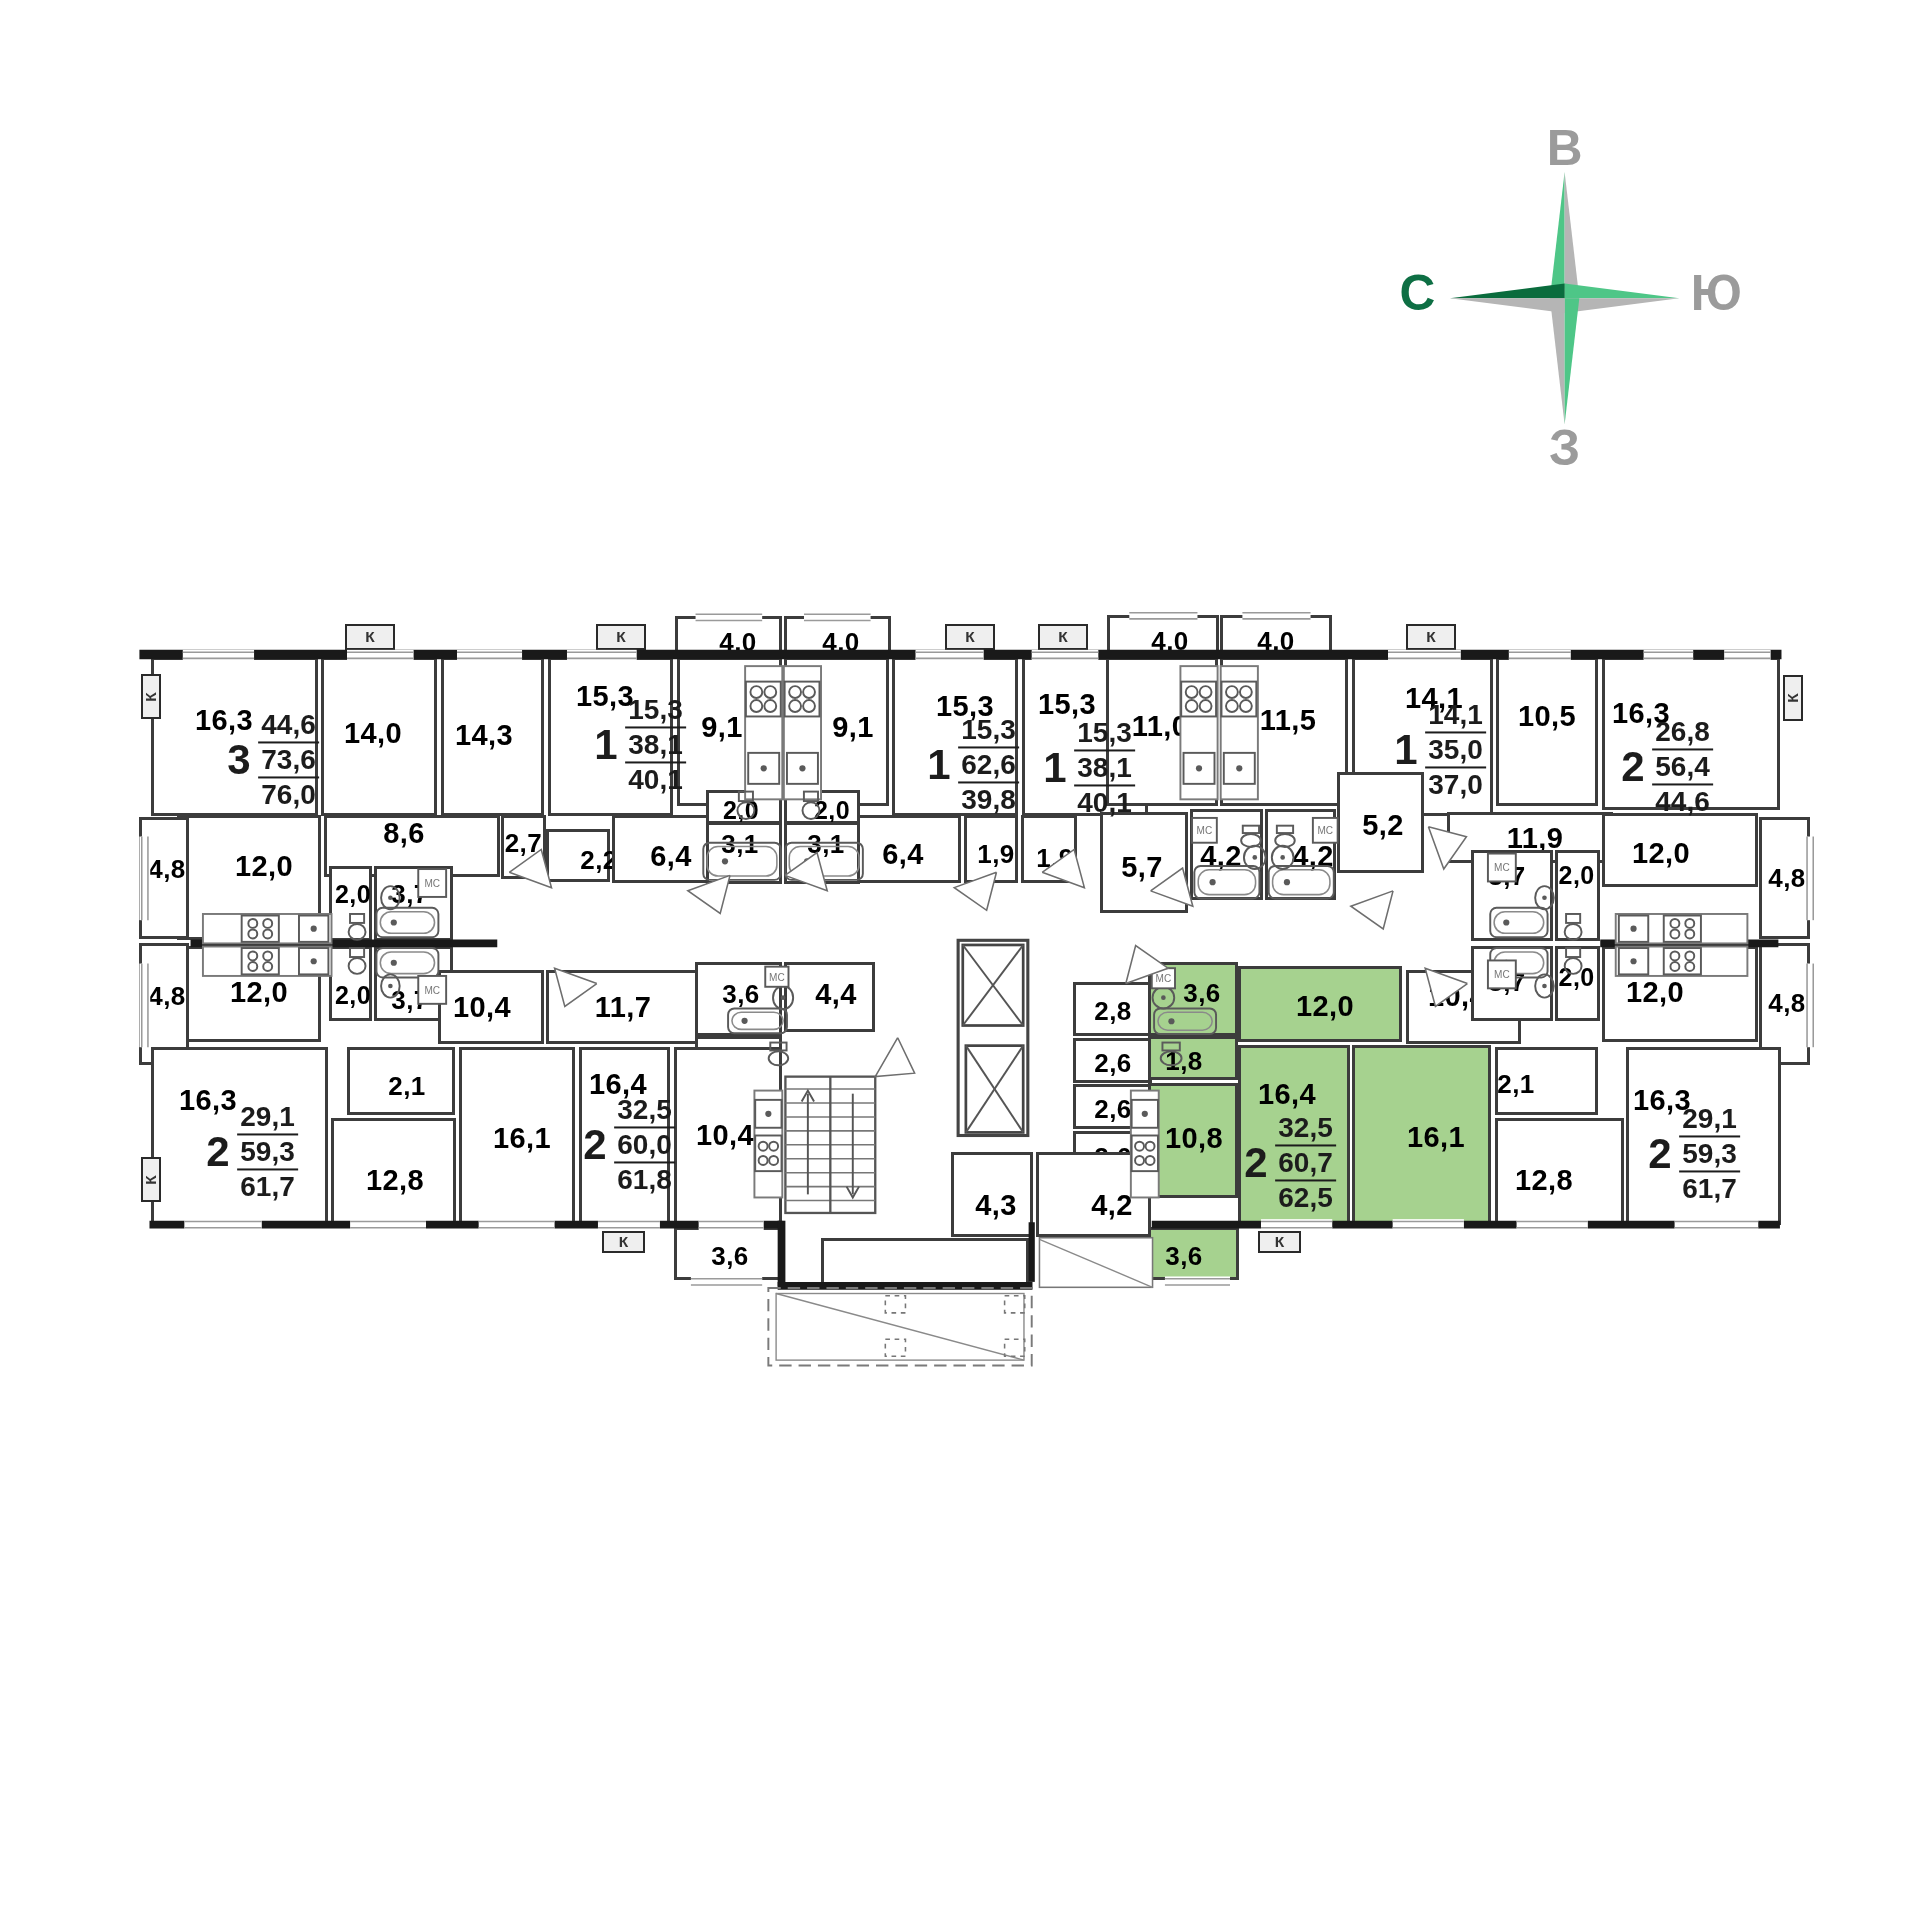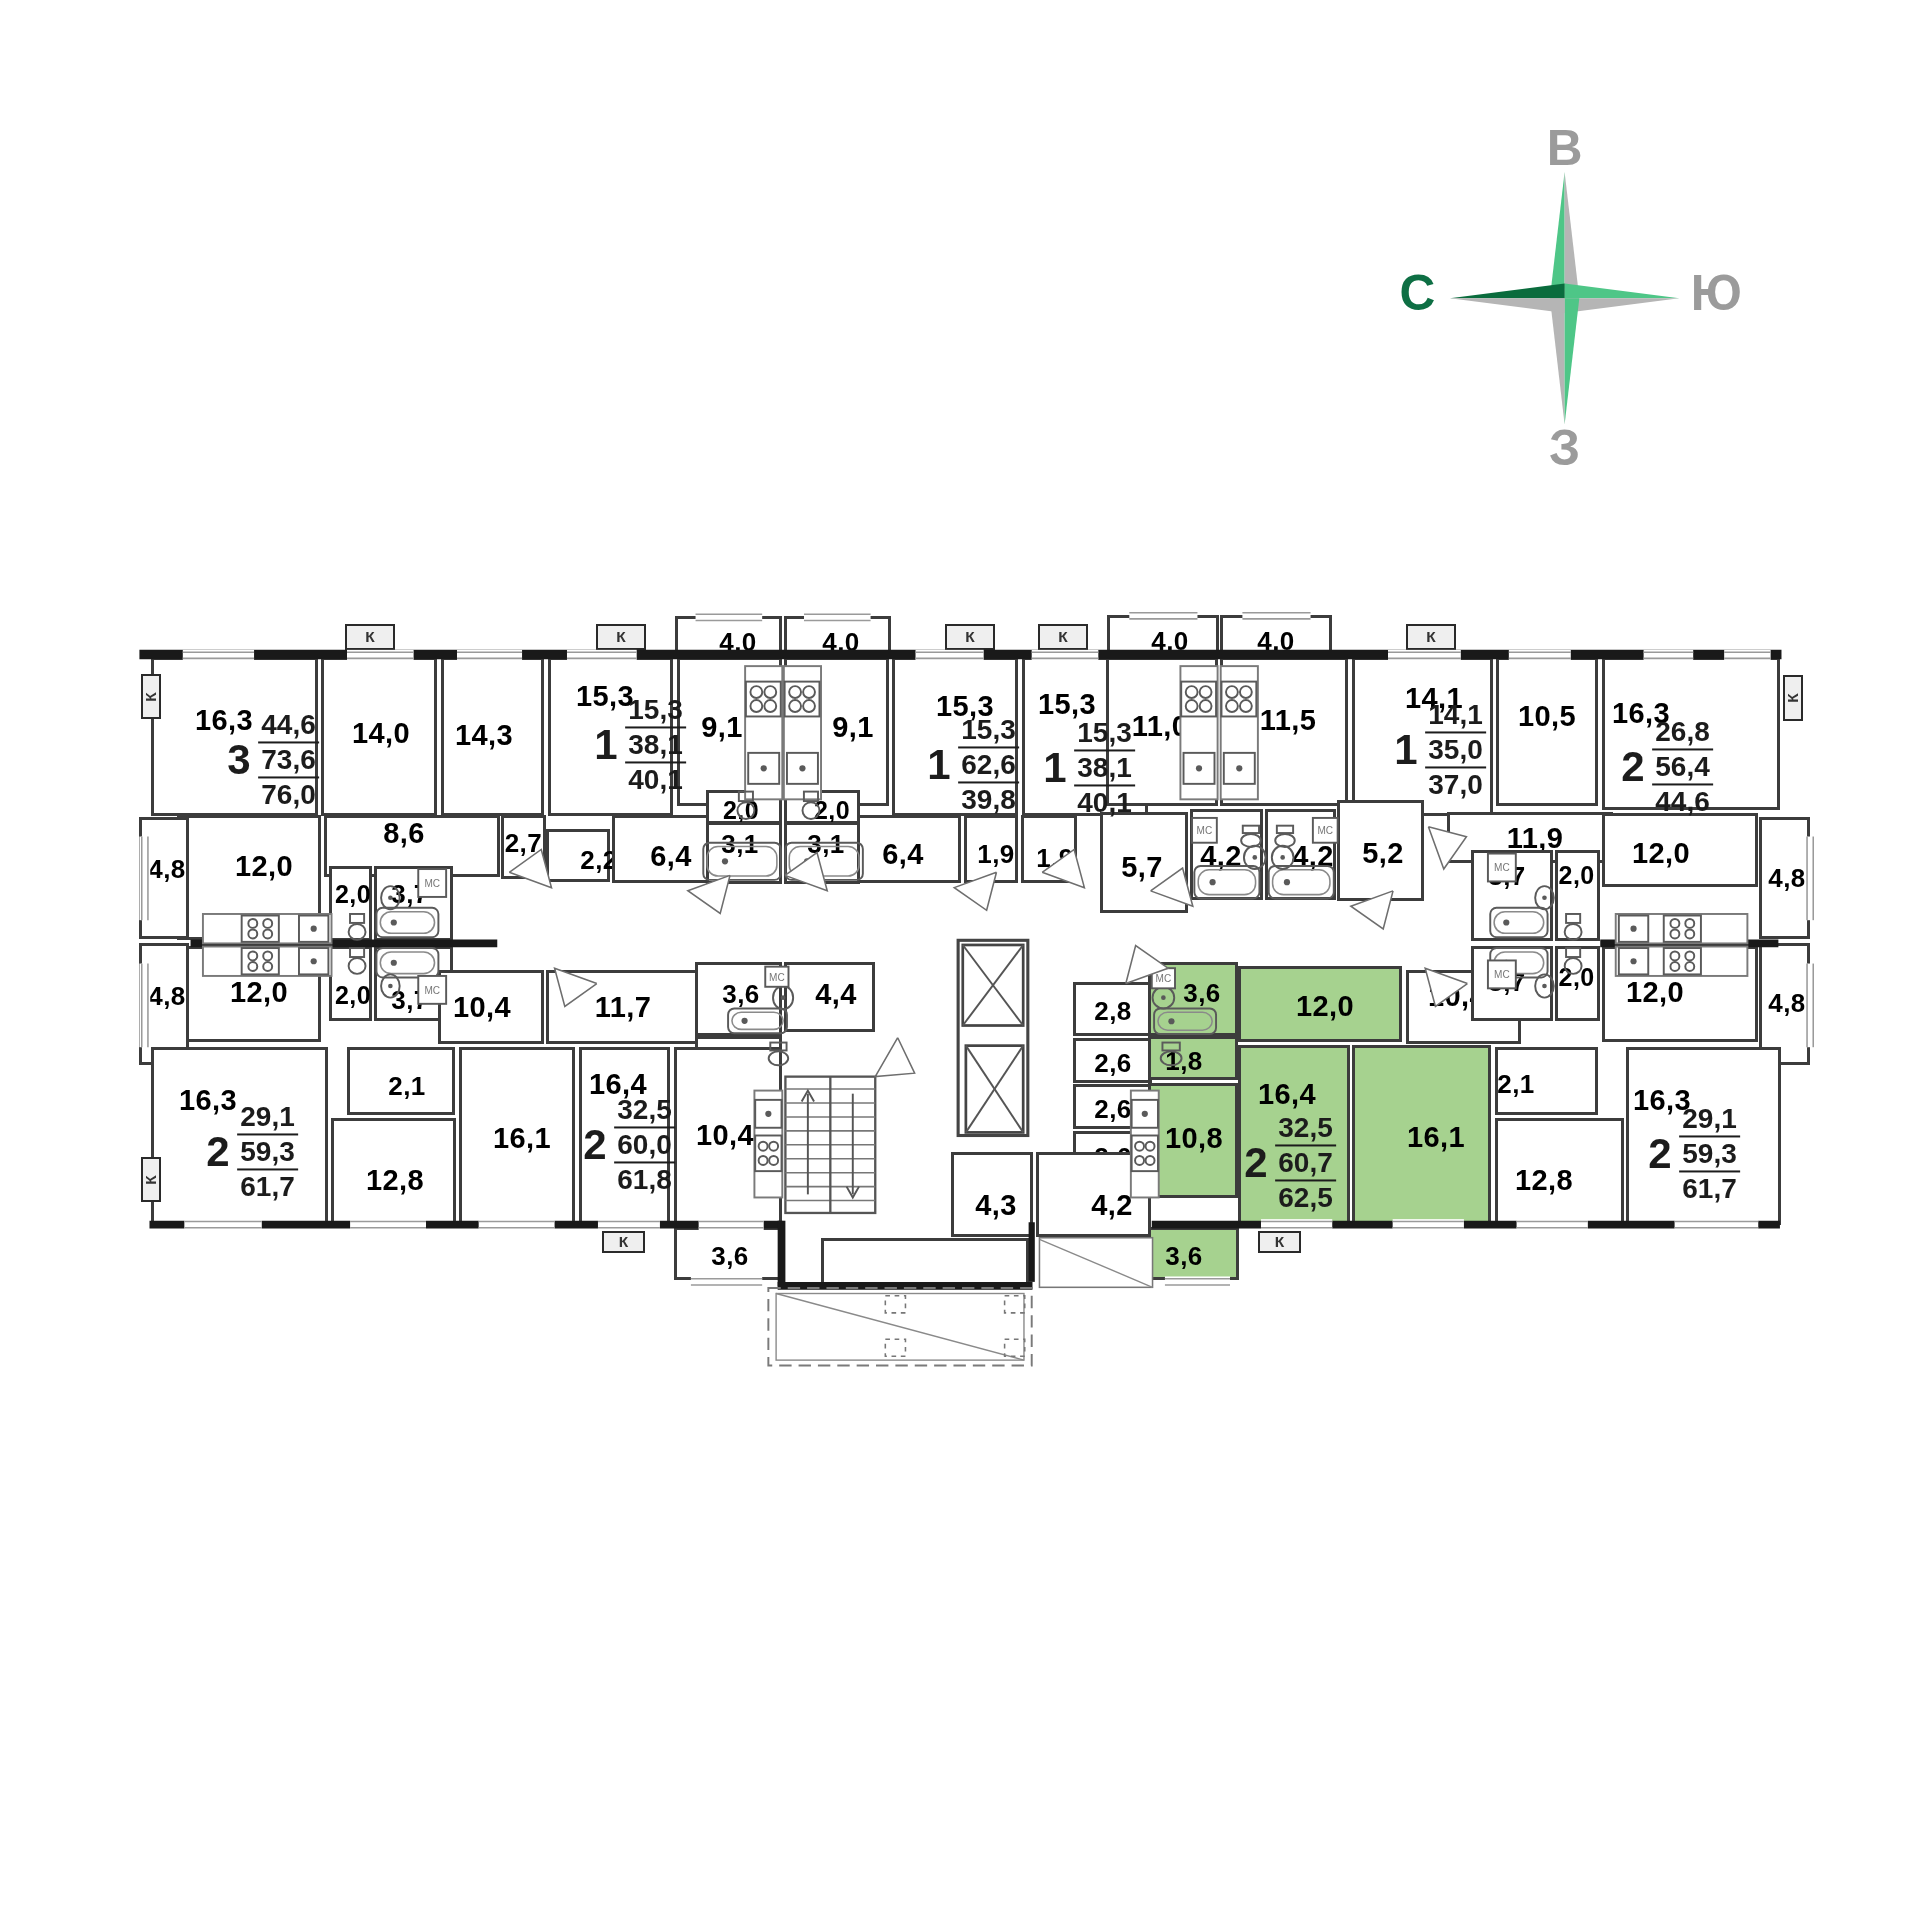--- a/index.html
+++ b/index.html
@@ -23,21 +23,21 @@
 </style>
 </head>
 <body>
 
 <div class="canvas">
   <div id="rooms">
       <div class="room" style="left: 151px; top: 657px; width: 167px; height: 159px;">
         <span class="rl" style="left: 70px; top: 60px;">16,3</span>
       </div>
       <div class="room" style="left: 321px; top: 657px; width: 116px; height: 159px;">
-        <span class="rl" style="left: 57px; top: 73px;">14,0</span>
+        <span class="rl" style="left: 49px; top: 73px;">14,0</span>
       </div>
       <div class="room" style="left: 441px; top: 657px; width: 103px; height: 159px;">
         <span class="rl" style="left: 40px; top: 75px;">14,3</span>
       </div>
       <div class="room" style="left: 548px; top: 657px; width: 125px; height: 159px;">
         <span class="rl" style="left: 54px; top: 36px;">15,3</span>
       </div>
       <div class="room" style="left: 677px; top: 657px; width: 105px; height: 149px;">
         <span class="rl" style="left: 42px; top: 67px;">9,1</span>
       </div>
@@ -94,21 +94,21 @@
       </div>
       <div class="room" style="left: 964px; top: 815px; width: 54px; height: 68px;">
         <span class="rl" style="font-size: 26px; left: 29px; top: 36px;">1,9</span>
       </div>
       <div class="room" style="left: 1021px; top: 815px; width: 56px; height: 68px;">
         <span class="rl" style="font-size: 26px; left: 31px; top: 40px;">1,9</span>
       </div>
       <div class="room" style="left: 1100px; top: 812px; width: 88px; height: 101px;">
         <span class="rl" style="left: 39px; top: 52px;">5,7</span>
       </div>
-      <div class="room" style="left: 1337px; top: 800px; width: 87px; height: 101px;">
+      <div class="room" style="left: 1337px; top: 772px; width: 87px; height: 101px;">
         <span class="rl" style="left: 43px; top: 50px;">5,2</span>
       </div>
       <div class="room" style="left: 1447px; top: 812px; width: 166px; height: 51px;">
         <span class="rl" style="left: 85px; top: 23px;">11,9</span>
       </div>
       <div class="room" style="left: 706px; top: 790px; width: 76px; height: 34px;">
         <span class="rl" style="font-size: 25px; left: 32px; top: 17px;">2,0</span>
       </div>
       <div class="room" style="left: 784px; top: 790px; width: 76px; height: 34px;">
         <span class="rl" style="font-size: 25px; left: 45px; top: 17px;">2,0</span>

